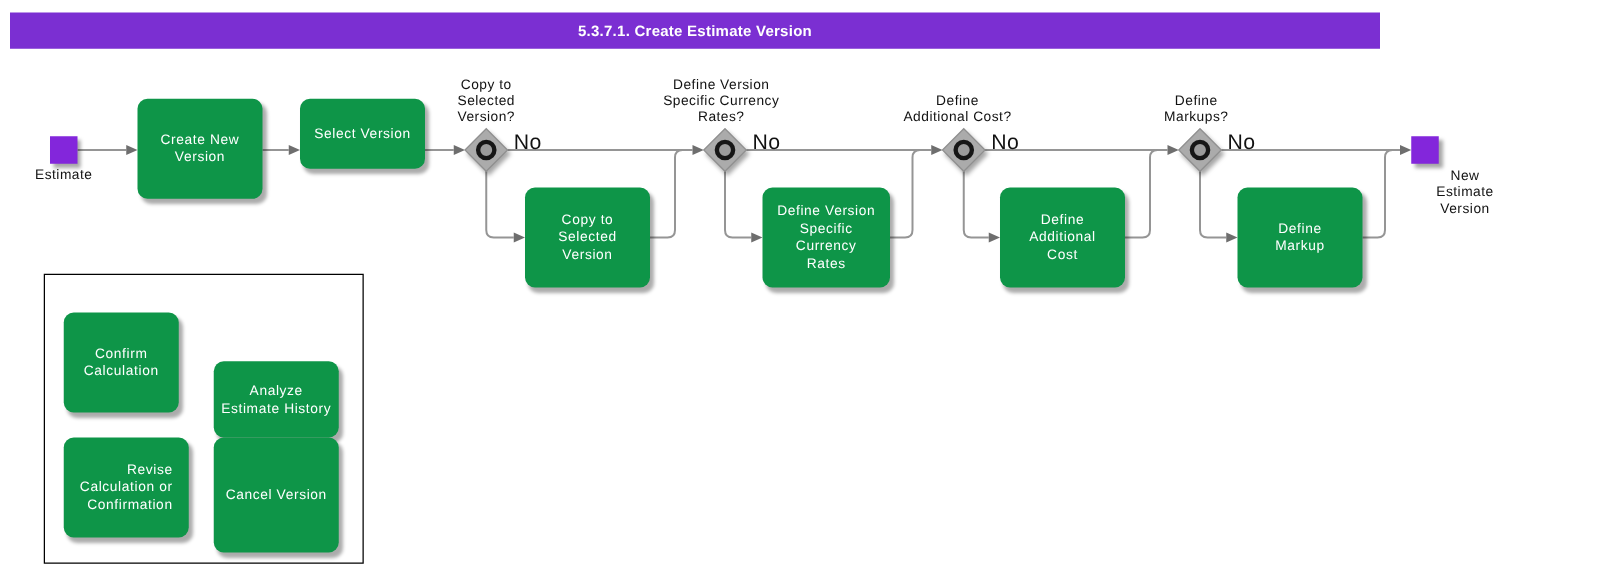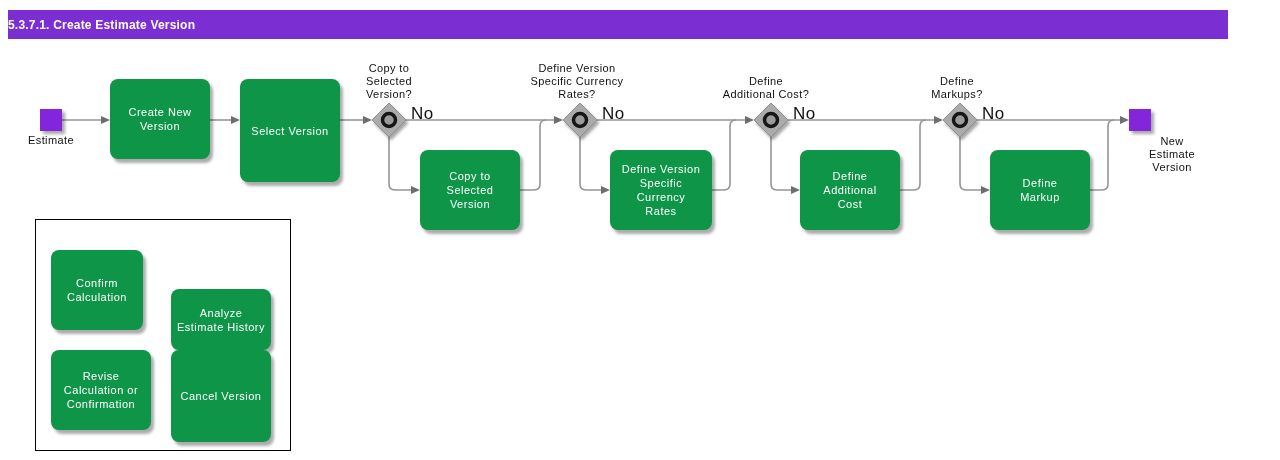--- a/index.html
+++ b/index.html
@@ -9,23 +9,23 @@
     position: relative;
     width: 1280px;
     height: 460px;
     background: #ffffff;
     overflow: hidden;
   }
   
   .title-bar {
     position: absolute;
     left: 8px; top: 10px;
-    width: 1220px; height: 29px;
+    width: 1096px; height: 29px;
     background: #7b2fd2;
-    display: flex; align-items: center; justify-content: flex-start;
+    display: flex; align-items: center; justify-content: center;
     color: #ffffff;
     font-size: 12px;
     font-weight: bold;
     letter-spacing: 0.2px;
   }
   
   svg.flow-lines { position: absolute; left: 0; top: 0; }
   .conn { stroke: #959595; stroke-width: 1.6; fill: none; }
   .arrow { fill: #6e6e6e; stroke: none; }
   .diamond { fill: #ababab; stroke: #8f8f8f; stroke-width: 1;
@@ -142,21 +142,21 @@
 
   <div class="event-square" style="left:1129px; top:109px;"></div>
   <div class="flow-label" style="left:1172px; top:135px;">New
 Estimate
 Version</div>
 
   <div class="task-box" style="left:110px; top:79px; width:100px; height:80px;">
     <span>Create New
 Version</span>
   </div>
-  <div class="task-box" style="left:240px; top:79px; width:100px; height:103px;">
+  <div class="task-box" style="left:240px; top:79px; width:100px; height:56px;">
     <span>Select Version</span>
   </div>
   <div class="task-box" style="left:420px; top:150px; width:100px; height:80px;">
     <span>Copy to
 Selected
 Version</span>
   </div>
   <div class="task-box" style="left:610px; top:150px; width:102px; height:80px;">
     <span>Define Version
 Specific
@@ -193,21 +193,21 @@
 
   <div class="palette-frame"></div>
   <div class="task-box" style="left:51px; top:250px; width:92px; height:80px;">
     <span>Confirm
 Calculation</span>
   </div>
   <div class="task-box" style="left:171px; top:250px; width:100px; height:61px;margin-top:39px;">
     <span>Analyze
 Estimate History</span>
   </div>
-  <div class="task-box" style="left:51px; top:350px; width:100px; height:80px;">
+  <div class="task-box" style="left:51px; top:350px; width:100px; height:80px;text-align:right;">
     <span>Revise
 Calculation or
 Confirmation</span>
   </div>
   <div class="task-box" style="left:171px; top:350px; width:100px; height:92px;">
     <span>Cancel Version</span>
   </div>
 
 </div>
 

